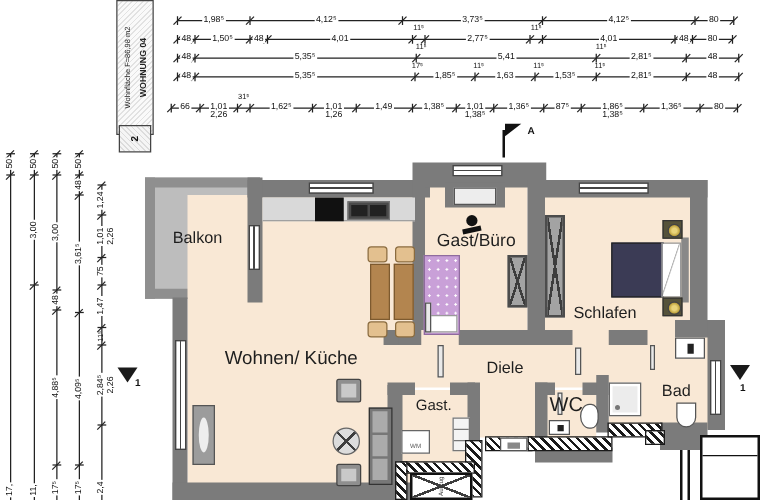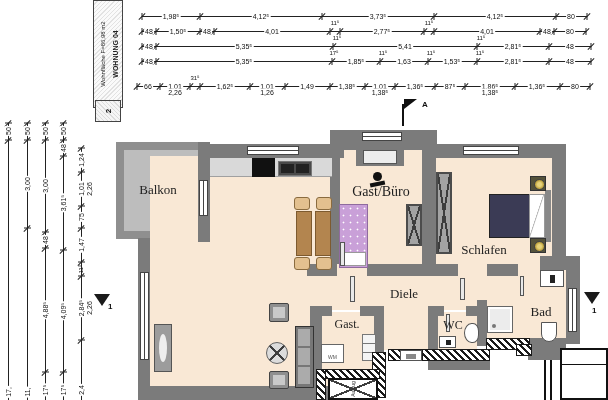--- a/index.html
+++ b/index.html
@@ -9,21 +9,21 @@
   .wall{position:absolute;background:var(--wall,#7b7b7b);}
   .room{position:absolute;background:var(--room,#f9e8d5);}
   .balcony{position:absolute;background:var(--balcony,#bdbdbd);
            border:8px solid #8f8f8f;border-right:none;box-sizing:border-box;}
   .hatch{position:absolute;background:repeating-linear-gradient(45deg,#fff 0 3px,#1a1a1a 3px 5px);
          border:1px solid #1a1a1a;box-sizing:border-box;}
   .win-h{position:absolute;border:1px solid #444;box-sizing:border-box;
          background:linear-gradient(to bottom,#fff 0 38%,#444 38% 55%,#fff 55% 100%);}
   .win-v{position:absolute;border:1px solid #444;box-sizing:border-box;
          background:linear-gradient(to right,#fff 0 38%,#444 38% 55%,#fff 55% 100%);}
-  .roomlabel{position:absolute;font-family:Liberation Serif, serif;color:#1e1e1e;
+  .roomlabel{position:absolute;font-family:Liberation Sans, sans-serif;color:#1e1e1e;
              transform:translate(-50%,-50%);white-space:nowrap;}
   .xbox{position:absolute;background-color:#a3a3a3;border:2px solid #4c4c4c;box-sizing:border-box;
         background-image:
           linear-gradient(to top right,transparent calc(50% - 1px),#3d3d3d calc(50% - 1px) calc(50% + 1px),transparent calc(50% + 1px)),
           linear-gradient(to bottom right,transparent calc(50% - 1px),#3d3d3d calc(50% - 1px) calc(50% + 1px),transparent calc(50% + 1px));}
   .leaf{position:absolute;background:#e9e9e9;border:1px solid #555;box-sizing:border-box;}
   .furn{position:absolute;box-sizing:border-box;}
   .dimline{position:absolute;height:1px;width:1px;background:#222;}
   .dimtick{position:absolute;width:1px;height:9px;background:#222;transform:translate(-50%,0) rotate(45deg);}
   .dimstub{position:absolute;width:1px;height:7px;background:#222;transform:translate(-50%,0);}
@@ -196,25 +196,26 @@
     <div class="abs" style="left:5px;top:3px;width:10px;height:5px;background:#888;"></div>
   </div>
   <div class="xbox" style="left:328px;top:378px;width:50px;height:22px;background-color:#fff;border:2px solid #111;"></div>
   <span class="vtext" style="left:353px;top:389px;font-size:5px;color:#333;">Aufzug</span>
   <div class="abs" style="left:544px;top:360px;width:8px;height:40px;background:#fff;border-left:2px solid #111;border-right:2px solid #111;box-sizing:border-box;"></div>
   <div class="abs" style="left:560px;top:348px;width:48px;height:52px;background:#fff;border:2px solid #111;box-sizing:border-box;">
     <div class="abs" style="left:0;top:14px;width:44px;height:1px;background:#111;"></div>
   </div>
 
   <span class="roomlabel" style="left:158px;top:190px;font-size:13px;">Balkon</span>
+  <span class="roomlabel" style="left:233px;top:287px;font-size:15px;">Wohnen/ Küche</span>
   <span class="roomlabel" style="left:381px;top:192px;font-size:14px;">Gast/Büro</span>
   <span class="roomlabel" style="left:484px;top:250px;font-size:13px;">Schlafen</span>
   <span class="roomlabel" style="left:404px;top:294px;font-size:13px;text-align:center;">Diele</span>
   <span class="roomlabel" style="left:347px;top:324px;font-size:12px;">Gast.</span>
-  <span class="roomlabel" style="left:453px;top:325px;font-size:12px;">WC</span>
+  <span class="roomlabel" style="left:453px;top:325px;font-size:16px;">WC</span>
   <span class="roomlabel" style="left:541px;top:312px;font-size:13px;">Bad</span>
 
   <div id="dim-layer">
       <div class="dimline" style="left: 142px; top: 16px; width: 445px;"></div>
       <div class="dimtick" style="left: 142px; top: 12px;"></div>
       <div class="dimstub" style="left: 142px; top: 13px;"></div>
       <div class="dimtick" style="left: 200px; top: 12px;"></div>
       <div class="dimstub" style="left: 200px; top: 13px;"></div>
       <div class="dimtick" style="left: 322px; top: 12px;"></div>
       <div class="dimstub" style="left: 322px; top: 13px;"></div>

